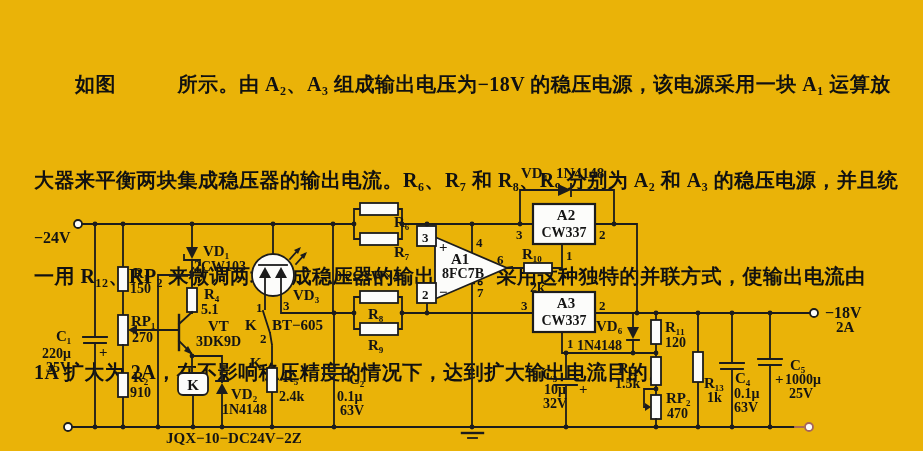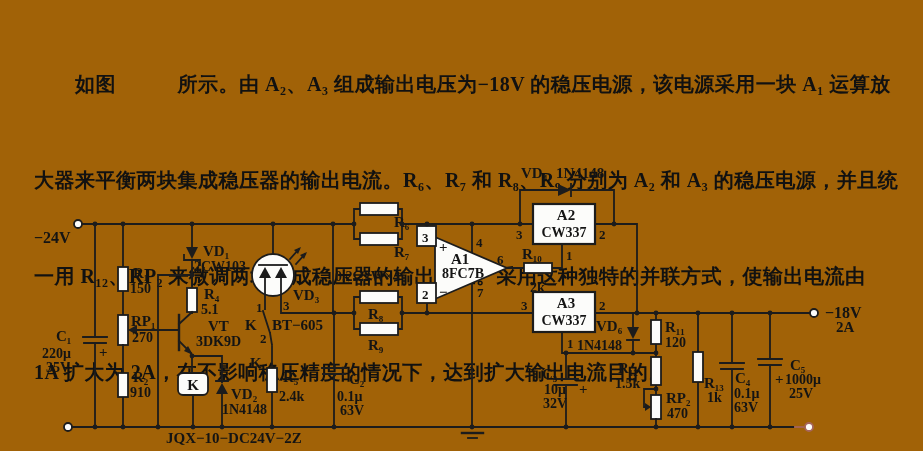--- a/index.html
+++ b/index.html
@@ -1,17 +1,17 @@
 <!DOCTYPE html>
 <html><head>
 <meta charset="utf-8">
 <style>
   html,body{margin:0;padding:0;background:#e8e8e8;}
   .page{
-    position:relative;width:923px;height:451px;background:#a16207;
+    position:relative;width:923px;height:451px;background:#eab308;
     font-family:"Liberation Serif","DejaVu Serif",serif;overflow:hidden;
   }
   .para{
     position:absolute;left:34px;top:4px;width:880px;
     font-weight:bold;font-size:20px;line-height:32px;color:#111;
     white-space:pre;letter-spacing:0.5px;
   }
   .schem{position:absolute;left:0;top:0;}
   .w{stroke:#1c1c1c;stroke-width:1.8;fill:none;stroke-linecap:square;}
   .w2{stroke:#1c1c1c;stroke-width:2.4;fill:none;stroke-linecap:square;}

